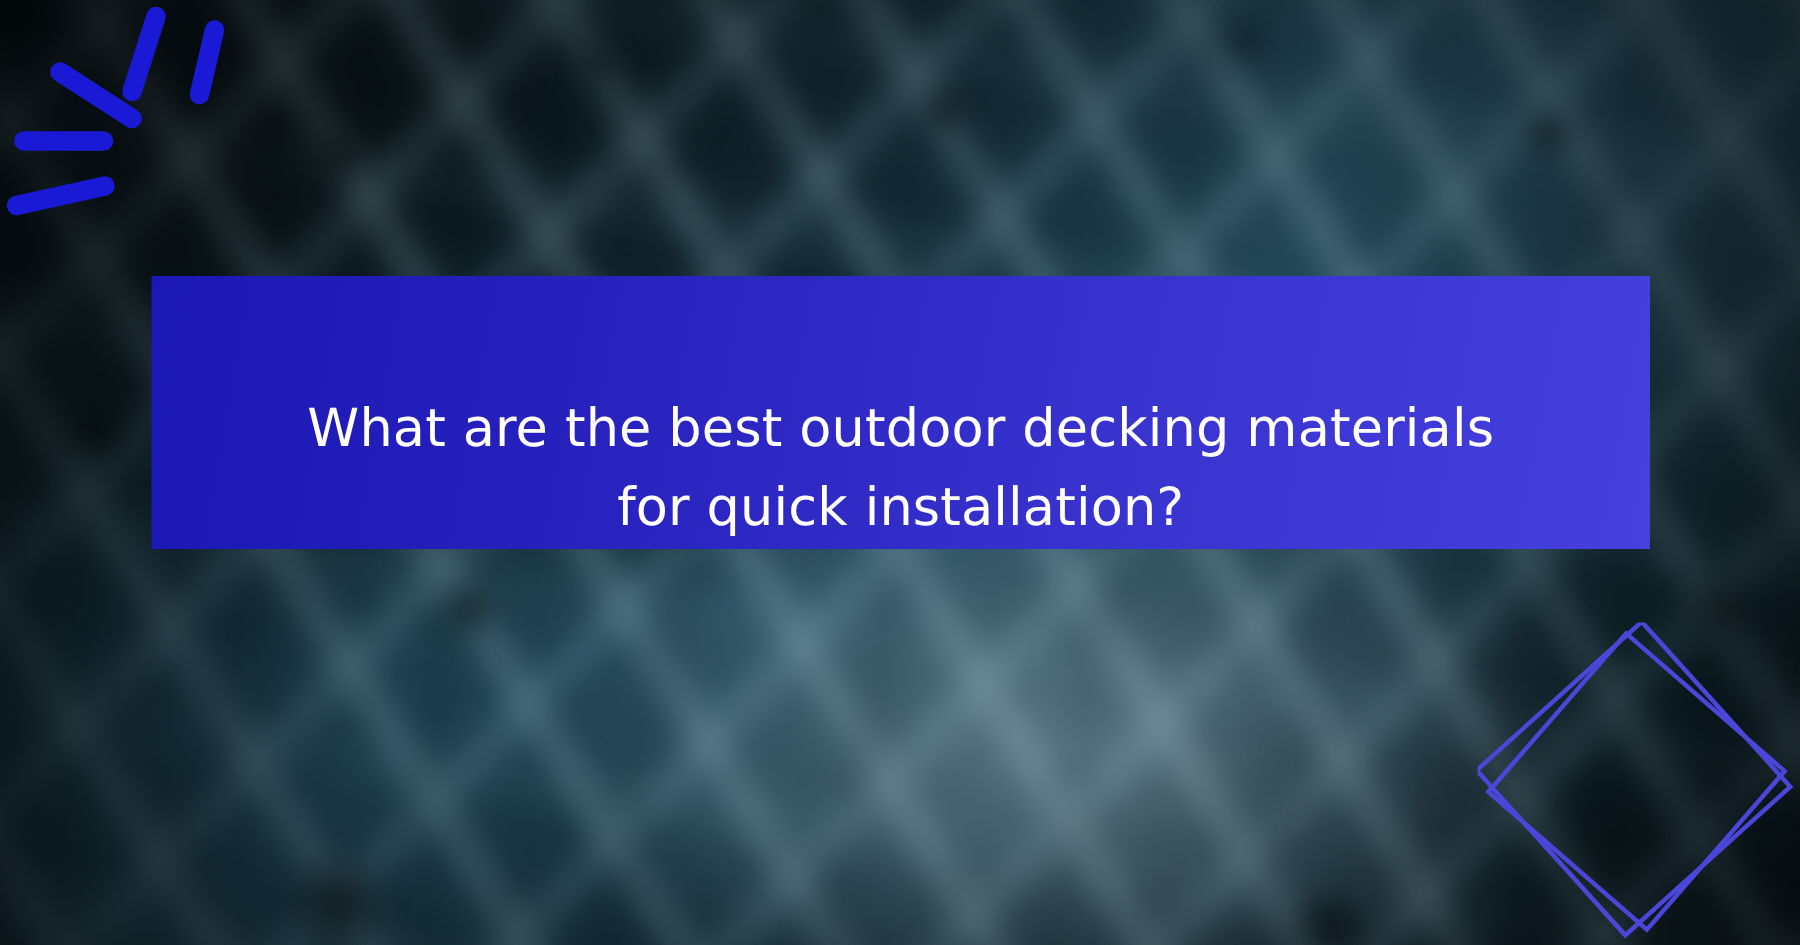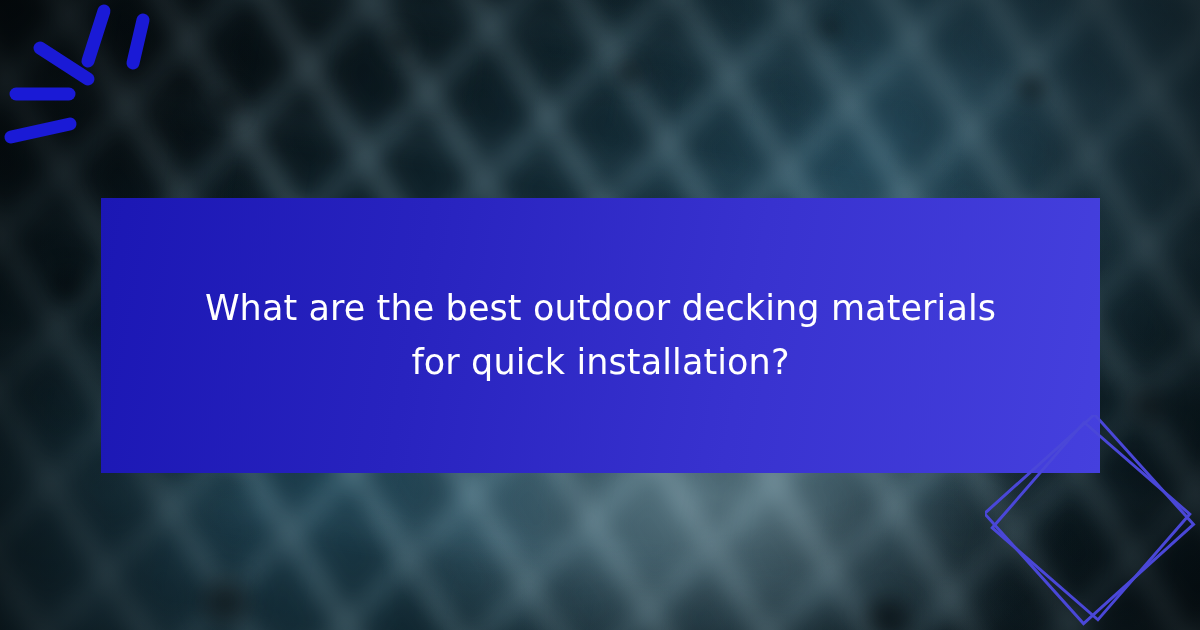--- a/index.html
+++ b/index.html
@@ -132,25 +132,25 @@
     bottom: 0;
     width: 215px;
     height: 215px;
     pointer-events: none;
   }
 
   
   .banner {
     position: absolute;
     left: 101px;
-    top: 198px;
+    top: 184px;
     width: 999px;
-    height: 275px;
+    height: 182px;
     display: flex;
-    align-items: center;
+    align-items: flex-end;
     justify-content: center;
     background: linear-gradient(100deg, #1b17b4 0%, #2823bf 32%, #3832cf 64%, #4540de 100%);
   }
 
   .banner-title {
     margin: 0;
     width: 820px;
     text-align: center;
     color: #ffffff;
     font-family: "DejaVu Sans", sans-serif;

